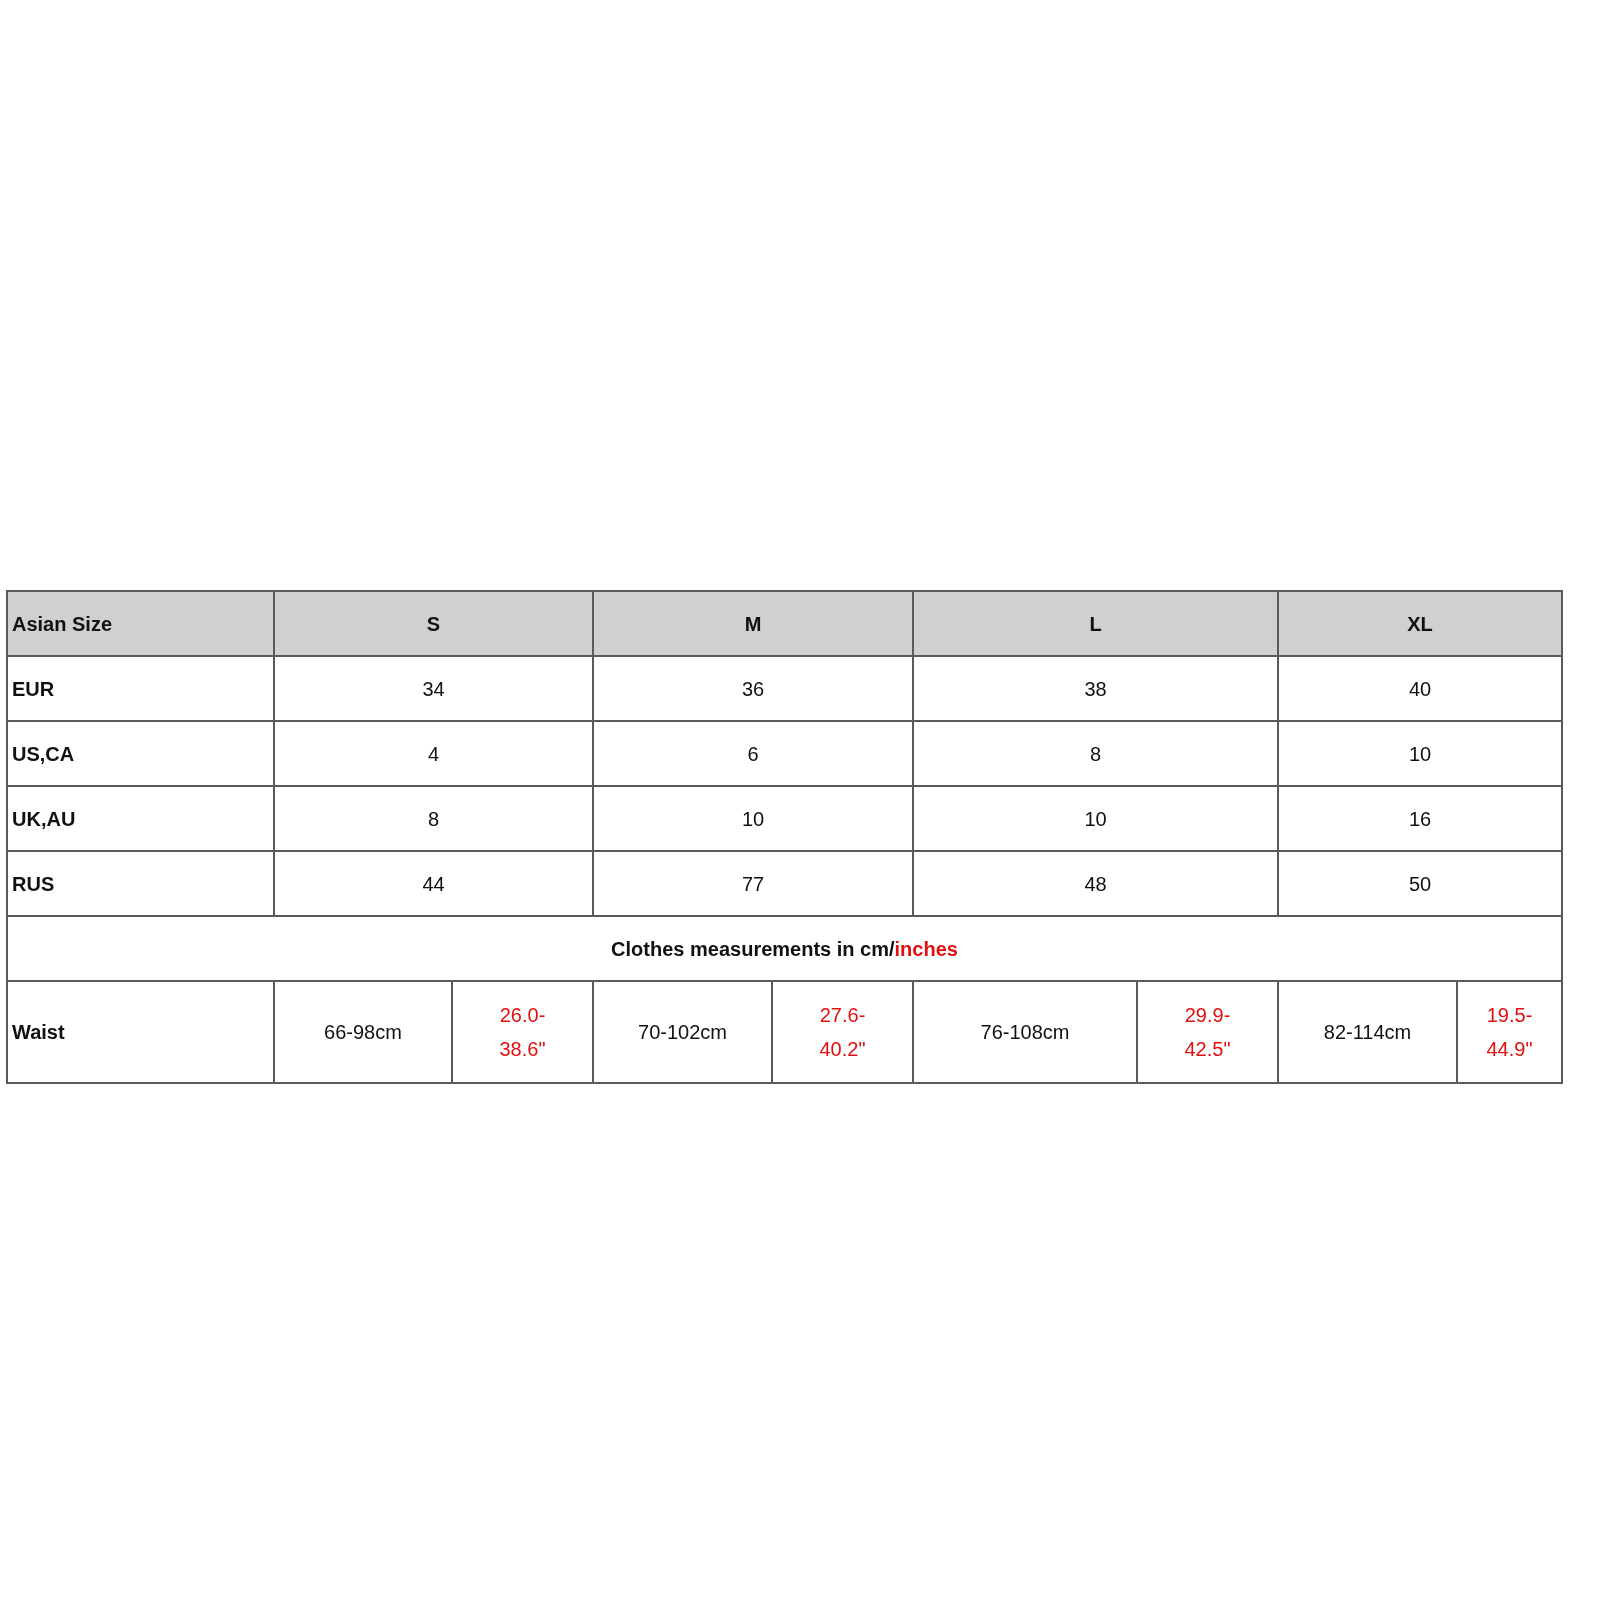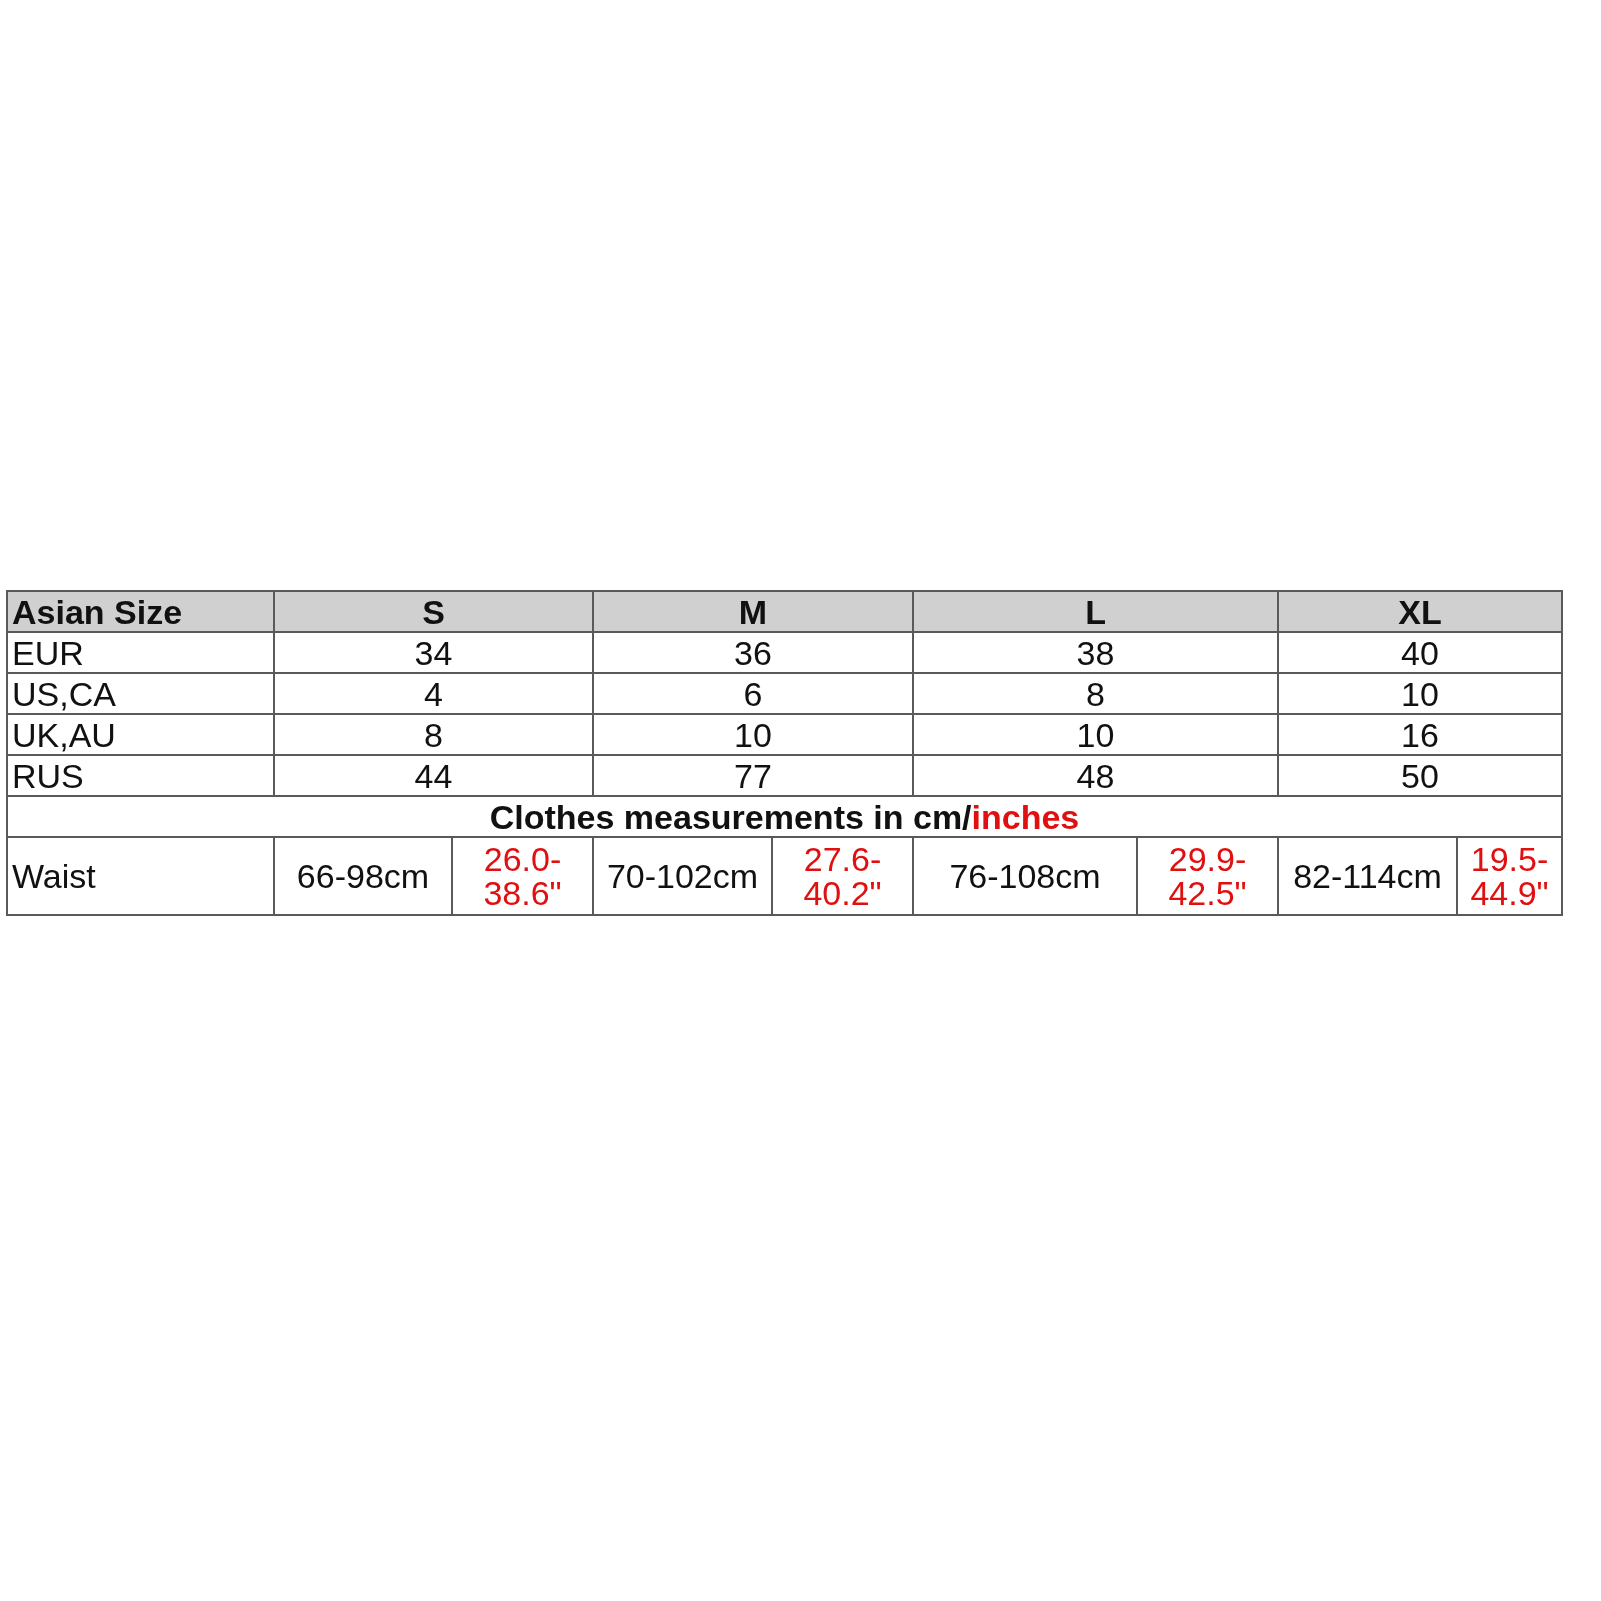--- a/index.html
+++ b/index.html
@@ -3,26 +3,26 @@
 <meta charset="utf-8">
 <style>
   html, body { margin: 0; padding: 0; background: #ffffff; }
   body { width: 1601px; height: 1601px; position: relative; overflow: hidden; font-family: "Liberation Sans", sans-serif; }
   table.size-chart {
     position: absolute; left: 6px; top: 590px; width: 1555px;
     border-collapse: collapse; table-layout: fixed;
     font-family: "Liberation Sans", sans-serif; color: #111;
   }
   table.size-chart td {
-    border: 2px solid #5a5a5a; padding: 0 4px; font-size: 34px; line-height: 34px;
+    border: 2px solid #5a5a5a; padding: 12px 4px; font-size: 20px; line-height: 34px;
     text-align: center; vertical-align: middle; white-space: nowrap;
   }
   tr.std td { height: 39px; }
   tr.head td { background: #d0d0d0; font-weight: bold; }
-  td.label { text-align: left !important; font-weight: normal; }
+  td.label { text-align: left !important; font-weight: bold; }
   td.red { color: #e01010; }
   tr.waist td { height: 76px; }
   td.section { text-align: right; font-weight: bold; border-radius: 11px; }
   span.red-text { color: #e01010; }
 </style>
 </head>
 <body>
 
 <table class="size-chart">
   <colgroup>

